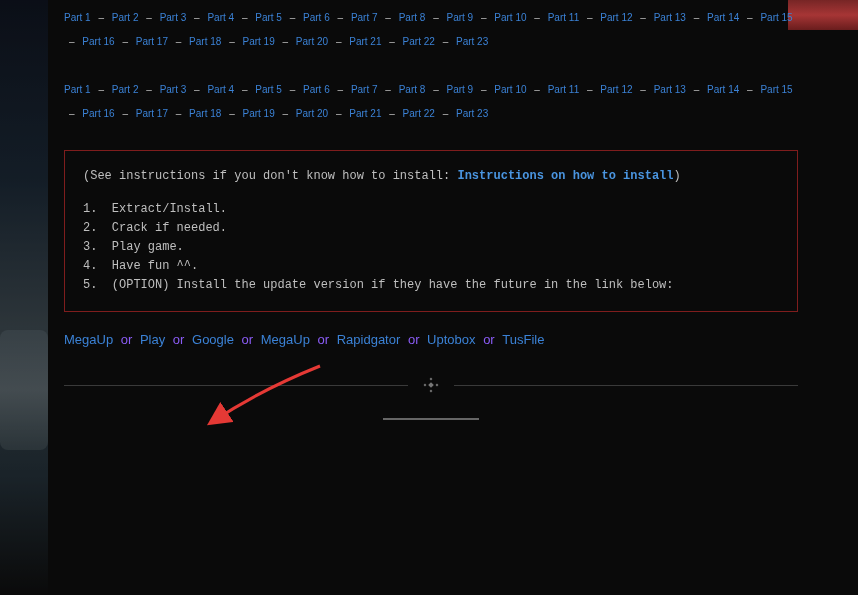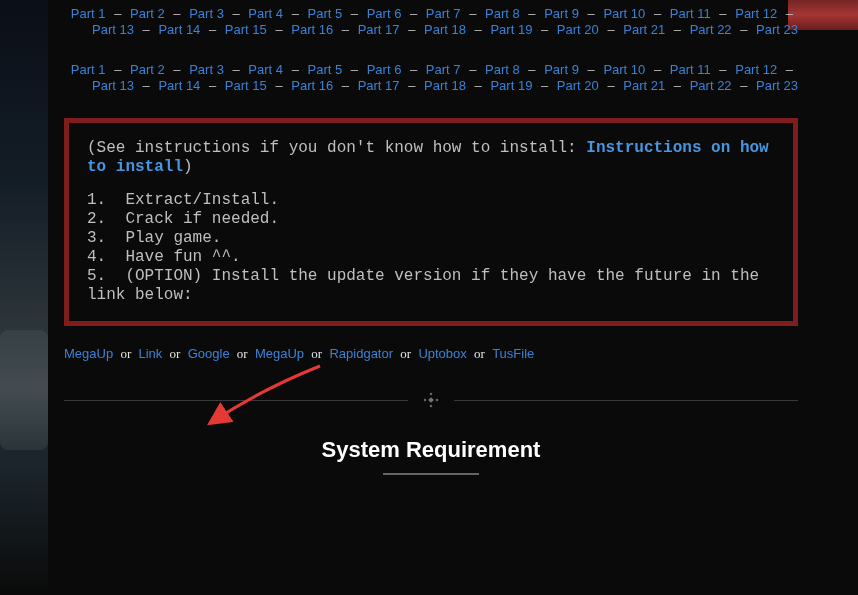--- a/index.html
+++ b/index.html
@@ -39,28 +39,28 @@
   }
   .link-section { margin-bottom: 24px; }
   .link-heading {
     display:flex;align-items:center;
     font-weight:700;color:#e8e8e8;font-size:13px;
     margin-bottom:8px;
   }
   .link-heading .bar{
     display:inline-block;width:2px;height:14px;background:#8a8a8a;margin-right:8px;
   }
-  .link-flow{font-size:13px;line-height:16px;color:#ccc;text-align:right;}
+  .link-flow{font-size:10px;line-height:24px;color:#ccc;}
   .link-flow a{color:#3b82d6;text-decoration:none;cursor:pointer;}
   .link-flow .sep{color:#bdbdbd;padding:0 4px;}
   .code-box{
-    border:5px solid #7f1d1d;
+    border:1px solid #7f1d1d;
     padding:16px 18px;
     font-family:"Courier New",Courier,monospace;
-    font-size:16px;
+    font-size:12px;
     line-height:19px;
     color:#bfbfbf;
     margin-top:4px;margin-bottom:20px;
     white-space:pre-wrap;
   }
   .code-box a{color:#4a95e0;font-weight:700;text-decoration:none;}
   .code-box .ol{margin-top:14px;}
   .code-box .li{padding:0;}
   .crack-badge{
     display:inline-block;
@@ -68,21 +68,21 @@
     color:#fff;
     font-size:11px;
     letter-spacing:1px;
     padding:6px 10px;
     font-weight:600;
     margin-bottom:14px;
     position:relative;
   }
   .crack-links{font-size:13px;color:#bfbfbf;}
   .crack-links a{color:#3b82d6;text-decoration:none;cursor:pointer;}
-  .crack-links .or{color:#e5e5e5;padding:0 4px;font-family:Liberation Serif, serif;}
+  .crack-links .or{color:#8b5cf6;padding:0 4px;}
   .arrow-svg{position:absolute;left:200px;top:360px;pointer-events:none;}
   .divider-wrap{margin-top:38px;text-align:center;}
   .divider-line{
     height:1px;background:#3a3a3a;position:relative;margin:0 0 0 0;
   }
   .divider-decor{
     position:relative;display:inline-block;background:#0a0a0a;padding:0 14px;top:-10px;
   }
   .divider-decor svg{display:block;}
   .sys-title{
@@ -104,38 +104,37 @@
     <div class="link-flow" id="uploaded-flow"><a href="#">Part 1</a> <span class="sep" style="padding: 0px 5px;">–</span> <a href="#">Part 2</a> <span class="sep" style="padding: 0px 5px;">–</span> <a href="#">Part 3</a> <span class="sep" style="padding: 0px 5px;">–</span> <a href="#">Part 4</a> <span class="sep" style="padding: 0px 5px;">–</span> <a href="#">Part 5</a> <span class="sep" style="padding: 0px 5px;">–</span> <a href="#">Part 6</a> <span class="sep" style="padding: 0px 5px;">–</span> <a href="#">Part 7</a> <span class="sep" style="padding: 0px 5px;">–</span> <a href="#">Part 8</a> <span class="sep" style="padding: 0px 5px;">–</span> <a href="#">Part 9</a> <span class="sep" style="padding: 0px 5px;">–</span> <a href="#">Part 10</a> <span class="sep" style="padding: 0px 5px;">–</span> <a href="#">Part 11</a> <span class="sep" style="padding: 0px 5px;">–</span> <a href="#">Part 12</a> <span class="sep" style="padding: 0px 5px;">–</span> <a href="#">Part 13</a> <span class="sep" style="padding: 0px 5px;">–</span> <a href="#">Part 14</a> <span class="sep" style="padding: 0px 5px;">–</span> <a href="#">Part 15</a> <span class="sep" style="padding: 0px 5px;">–</span> <a href="#">Part 16</a> <span class="sep" style="padding: 0px 5px;">–</span> <a href="#">Part 17</a> <span class="sep" style="padding: 0px 5px;">–</span> <a href="#">Part 18</a> <span class="sep" style="padding: 0px 5px;">–</span> <a href="#">Part 19</a> <span class="sep" style="padding: 0px 5px;">–</span> <a href="#">Part 20</a> <span class="sep" style="padding: 0px 5px;">–</span> <a href="#">Part 21</a> <span class="sep" style="padding: 0px 5px;">–</span> <a href="#">Part 22</a> <span class="sep" style="padding: 0px 5px;">–</span> <a href="#">Part 23</a></div>
   </div>
 
   <div class="link-section">
     <div class="link-flow" id="gdrive-flow"><a href="#">Part 1</a> <span class="sep" style="padding: 0px 5px;">–</span> <a href="#">Part 2</a> <span class="sep" style="padding: 0px 5px;">–</span> <a href="#">Part 3</a> <span class="sep" style="padding: 0px 5px;">–</span> <a href="#">Part 4</a> <span class="sep" style="padding: 0px 5px;">–</span> <a href="#">Part 5</a> <span class="sep" style="padding: 0px 5px;">–</span> <a href="#">Part 6</a> <span class="sep" style="padding: 0px 5px;">–</span> <a href="#">Part 7</a> <span class="sep" style="padding: 0px 5px;">–</span> <a href="#">Part 8</a> <span class="sep" style="padding: 0px 5px;">–</span> <a href="#">Part 9</a> <span class="sep" style="padding: 0px 5px;">–</span> <a href="#">Part 10</a> <span class="sep" style="padding: 0px 5px;">–</span> <a href="#">Part 11</a> <span class="sep" style="padding: 0px 5px;">–</span> <a href="#">Part 12</a> <span class="sep" style="padding: 0px 5px;">–</span> <a href="#">Part 13</a> <span class="sep" style="padding: 0px 5px;">–</span> <a href="#">Part 14</a> <span class="sep" style="padding: 0px 5px;">–</span> <a href="#">Part 15</a> <span class="sep" style="padding: 0px 5px;">–</span> <a href="#">Part 16</a> <span class="sep" style="padding: 0px 5px;">–</span> <a href="#">Part 17</a> <span class="sep" style="padding: 0px 5px;">–</span> <a href="#">Part 18</a> <span class="sep" style="padding: 0px 5px;">–</span> <a href="#">Part 19</a> <span class="sep" style="padding: 0px 5px;">–</span> <a href="#">Part 20</a> <span class="sep" style="padding: 0px 5px;">–</span> <a href="#">Part 21</a> <span class="sep" style="padding: 0px 5px;">–</span> <a href="#">Part 22</a> <span class="sep" style="padding: 0px 5px;">–</span> <a href="#">Part 23</a></div>
   </div>
 
   <div class="code-box"><span>(See instructions if you don't know how to install: </span><a href="#">Instructions on how to install</a><span>)</span><div class="ol" id="code-steps"><div class="li">1.  Extract/Install.</div><div class="li">2.  Crack if needed.</div><div class="li">3.  Play game.</div><div class="li">4.  Have fun ^^.</div><div class="li">5.  (OPTION) Install the update version if they have the future in the link below:</div></div></div>
 
 
-  <div class="crack-links" id="crack-links"><a href="#">MegaUp</a><span class="or"> or </span><a href="#">Link</a><span class="or"> or </span><a href="#">Google</a><span class="or"> or </span><a href="#">MegaUp</a><span class="or"> or </span><a href="#">Rapidgator</a><span class="or"> or </span><a href="#">Uptobox</a><span class="or"> or </span><a href="#">TusFile</a></div>
+  <div class="crack-links" id="crack-links"><a href="#">MegaUp</a><span class="or"> or </span><a href="#">Play</a><span class="or"> or </span><a href="#">Google</a><span class="or"> or </span><a href="#">MegaUp</a><span class="or"> or </span><a href="#">Rapidgator</a><span class="or"> or </span><a href="#">Uptobox</a><span class="or"> or </span><a href="#">TusFile</a></div>
 
   <div class="divider-wrap">
     <div class="divider-line"></div>
     <span class="divider-decor">
       <svg width="18" height="18" viewBox="0 0 18 18">
         <g fill="#777">
           <rect x="8" y="2" width="2" height="2" transform="rotate(45 9 3)"></rect>
           <rect x="8" y="14" width="2" height="2" transform="rotate(45 9 15)"></rect>
           <rect x="2" y="8" width="2" height="2" transform="rotate(45 3 9)"></rect>
           <rect x="14" y="8" width="2" height="2" transform="rotate(45 15 9)"></rect>
           <rect x="7" y="7" width="4" height="4" transform="rotate(45 9 9)"></rect>
         </g>
       </svg>
     </span>
   </div>
 
-  <div class="sys-title">System Requirement</div>
   <div class="sys-underline"></div>
 
 </div>
 
 <svg class="arrow-svg" width="130" height="80">
   <defs>
     <marker id="arrhead" markerWidth="8" markerHeight="8" refX="6" refY="4" orient="auto">
       <polygon points="0 0, 8 4, 0 8" fill="#e53935"></polygon>
     </marker>
   </defs>

